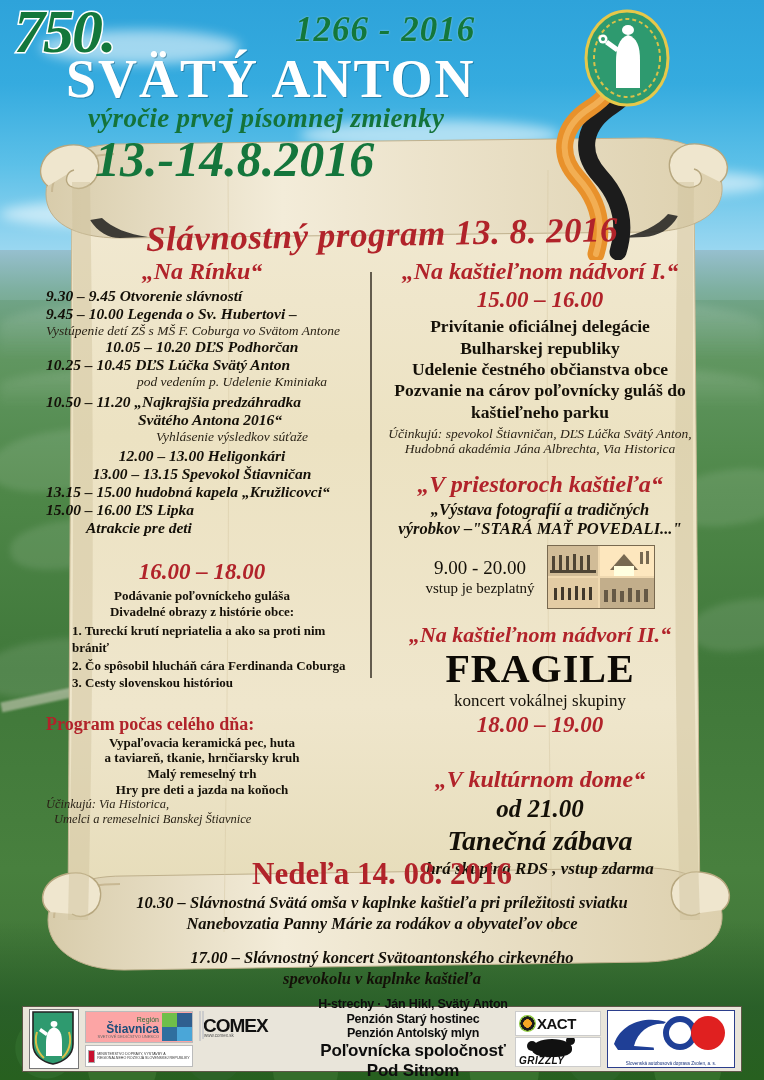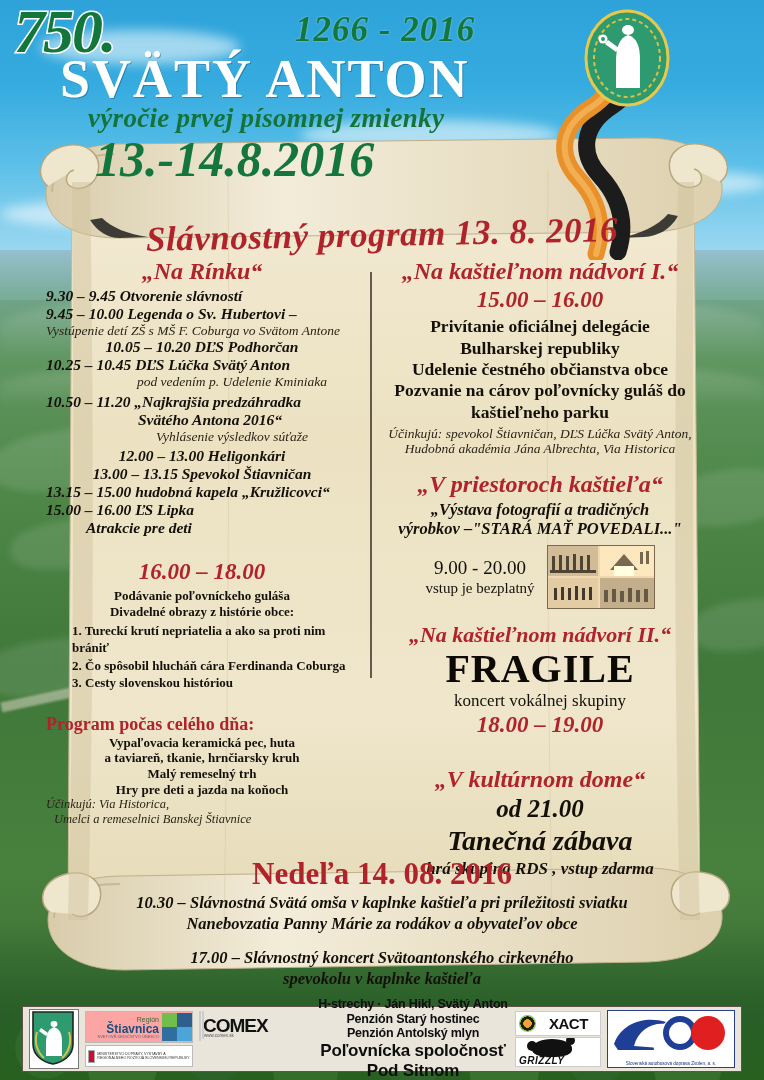--- a/index.html
+++ b/index.html
@@ -59,21 +59,21 @@
     paint-order:stroke fill;
     line-height:1;
   }
   .years{
     position:absolute;left:295px;top:10px;
     font-weight:700;font-style:italic;font-size:35px;color:#13773b;
     letter-spacing:1px;
     text-shadow:0 0 2px rgba(255,255,255,.5);
   }
   .maintitle{
-    position:absolute;left:60px;top:48px;
+    position:absolute;left:66px;top:48px;
     font-weight:700;font-size:54px;letter-spacing:2px;color:#ffffff;
     text-shadow:1px 1px 0 rgba(0,60,90,.35);
   }
   .subtitle{
     position:absolute;left:88px;top:103px;
     font-weight:700;font-style:italic;font-size:27px;color:#14733a;
     letter-spacing:.3px;
   }
   .bigdate{
     position:absolute;left:95px;top:130px;
@@ -222,21 +222,21 @@
   .jibacol{position:absolute;left:30px;bottom:1px;font-family:"Liberation Sans",sans-serif;font-weight:700;font-size:6.5px;color:#c8372b;z-index:3;}
 
   .sponsors-text{
     flex:1 1 auto;text-align:center;
     font-family:"Liberation Sans",sans-serif;font-weight:700;font-size:12.5px;color:#0d0d0d;
     line-height:1.18;letter-spacing:-.2px;
   }
   .sp-last{font-size:17px;}
 
   .logo-xact{width:86px;height:56px;display:flex;flex-direction:column;gap:1px;flex:0 0 auto;}
-  .xact-top{height:24px;background:#fff;border:1px solid #ccc;display:flex;align-items:center;gap:13px;padding-left:3px;}
+  .xact-top{height:24px;background:#fff;border:1px solid #ccc;display:flex;align-items:center;gap:1px;padding-left:3px;}
   .xact-dot{width:17px;height:17px;border-radius:50%;background:radial-gradient(circle,#f5a524 0 34%,#1a1a1a 36% 58%,#8cc63f 60% 100%);}
   .xact-word{font-family:"Liberation Sans",sans-serif;font-weight:700;font-size:15px;color:#111;letter-spacing:-.5px;}
   .xact-bot{height:30px;background:#fff;border:1px solid #ccc;position:relative;overflow:hidden;}
   .bear{position:absolute;left:16px;top:1px;width:40px;height:18px;background:#111;border-radius:50% 50% 40% 40%;}
   .bear:before{content:"";position:absolute;left:-5px;top:2px;width:10px;height:10px;border-radius:50%;background:#111;}
   .bear:after{content:"";position:absolute;right:-3px;top:-3px;width:9px;height:9px;border-radius:50%;background:#111;}
   .grizzly{position:absolute;left:3px;bottom:0px;font-family:"Liberation Sans",sans-serif;font-weight:700;
     font-size:10px;color:#111;letter-spacing:.5px;font-style:italic;}
 
   .logo-sad{width:126px;height:56px;background:#fff;border:1px solid #2b3e8c;position:relative;flex:0 0 auto;overflow:hidden;}

